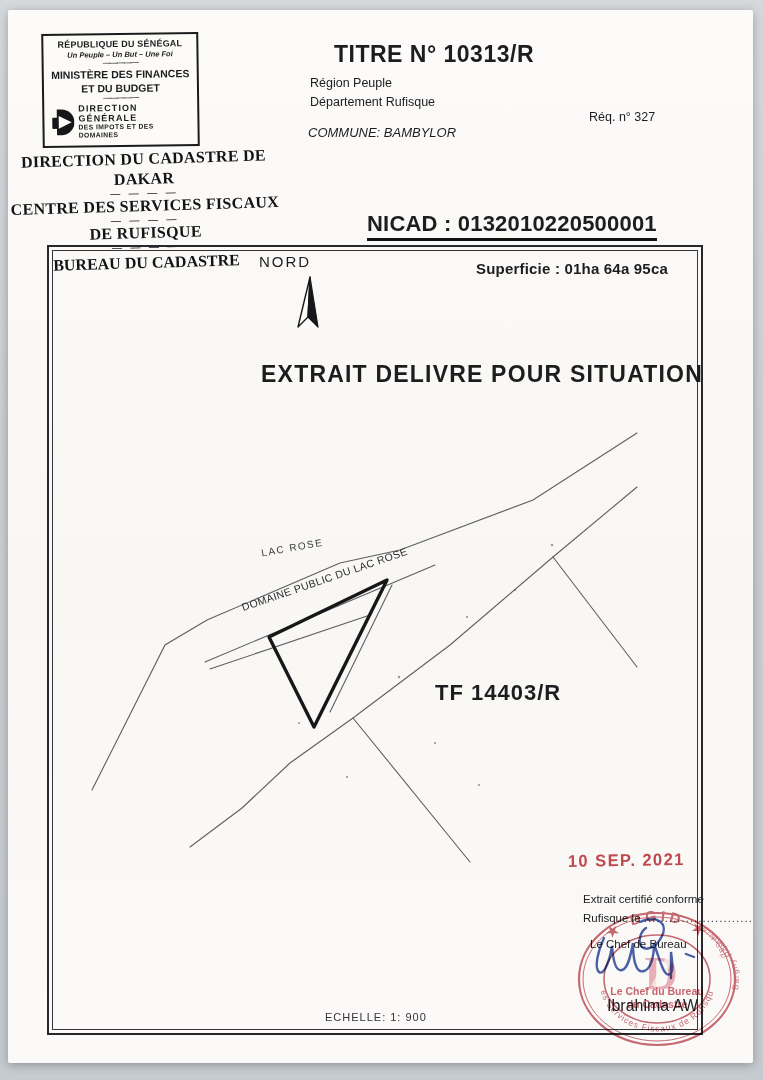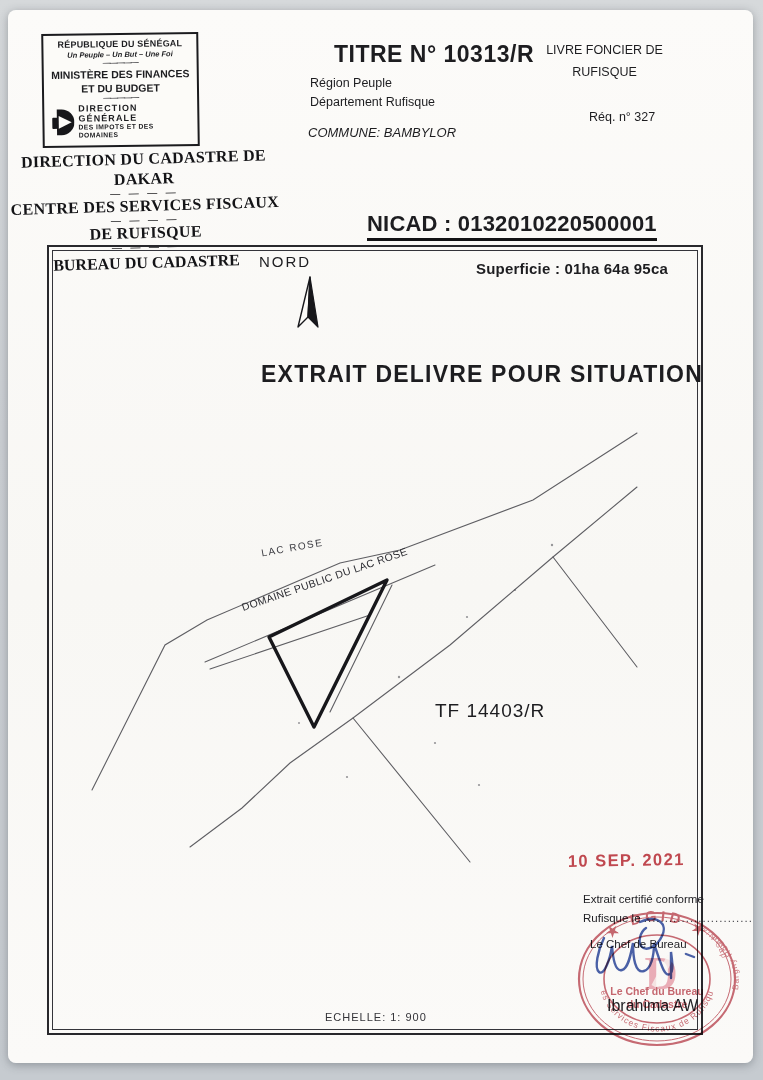--- a/index.html
+++ b/index.html
@@ -7,21 +7,21 @@
     width:763px;height:1080px;
     background:#caced2;
     font-family:"Liberation Sans",sans-serif;
     position:relative;overflow:hidden;
   }
   .backdrop{position:absolute;inset:0;background:linear-gradient(180deg,#d6d9db 0%,#cbcfd3 40%,#c6cbd0 100%);}
   .page{
     position:absolute;left:8px;top:10px;width:745px;height:1053px;
     background:linear-gradient(180deg,#fcfbf9 0%,#f8f7f4 55%,#fbfaf8 100%);
     box-shadow:0 2px 10px rgba(40,45,55,.35);
-    border-radius:8px;
+    border-radius:2px;
     color:#1d1d20;
   }
   .abs{position:absolute;}
 
   
   .emblem-box{
     left:34px;top:23px;width:157px;height:114px;
     border:2.5px solid #1b1b1e;background:#fcfbf8;
     text-align:center;padding-top:4px;box-sizing:border-box;
     transform:rotate(-.8deg);
@@ -65,21 +65,21 @@
     border:2px solid #28282c;box-sizing:border-box;background:transparent;
   }
   .map-frame-inner{position:absolute;inset:3px;border:1px solid #34343a;}
   .map-lines{position:absolute;left:39px;top:235px;width:656px;height:790px;}
 
   .north-label{left:251px;top:243px;font-size:15px;font-weight:normal;letter-spacing:2px;}
   .superficie{left:452px;top:250px;font-size:15px;font-weight:bold;letter-spacing:.2px;margin-left:16px;}
   .map-heading{left:39px;top:351px;width:656px;text-align:right;font-size:23px;font-weight:bold;letter-spacing:1.2px;}
   .lac-rose{left:253px;top:532px;font-size:10px;letter-spacing:1.5px;color:#3a3a40;transform:rotate(-10deg);}
   .domaine{left:236px;top:591px;font-size:10.5px;letter-spacing:.4px;color:#2e2e34;transform:rotate(-19deg);transform-origin:0 100%;white-space:nowrap;}
-  .tf{left:427px;top:690px;font-size:19px;font-weight:normal;letter-spacing:1px;}
+  .tf{left:427px;top:670px;font-size:22px;font-weight:bold;letter-spacing:1px;}
   .echelle{left:317px;top:1001px;font-size:11px;letter-spacing:1px;color:#333338;}
 
   
   .date-stamp{
     left:558px;top:841px;font-size:17px;font-weight:bold;letter-spacing:1.5px;
     color:#c44a52;transform:scaleX(.97) rotate(-1deg);mix-blend-mode:multiply;white-space:nowrap;
   }
   .cert-1{left:575px;top:883px;font-size:11.5px;color:#222226;}
   .cert-2{left:575px;top:902px;font-size:11.5px;color:#222226;}
   .cert-2 .dots{letter-spacing:1px;color:#46464c;}
@@ -122,24 +122,20 @@
       <div class="l">DE RUFISQUE</div>
       <div class="dash">— — — —</div>
       <div class="bureau">BUREAU DU CADASTRE</div>
     </div>
 
     <div class="abs titre">TITRE N° 10313/R</div>
     <div class="abs t-region">Région Peuple</div>
     <div class="abs t-dept">Département Rufisque</div>
     <div class="abs t-commune">COMMUNE: BAMBYLOR</div>
 
-    <div class="abs livre">
-      <div>LIVRE FONCIER DE</div>
-      <div class="l2">RUFISQUE</div>
-    </div>
     <div class="abs req">Réq. n° 327</div>
 
     <div class="abs nicad">NICAD : 0132010220500001</div>
 
     <div class="abs map-frame">
       <div class="map-frame-inner"></div>
     </div>
 
     <svg class="map-lines" viewBox="0 0 656 790">
       <g stroke="#44444a" stroke-width="1.1" fill="none" opacity=".85" stroke-linecap="round">

